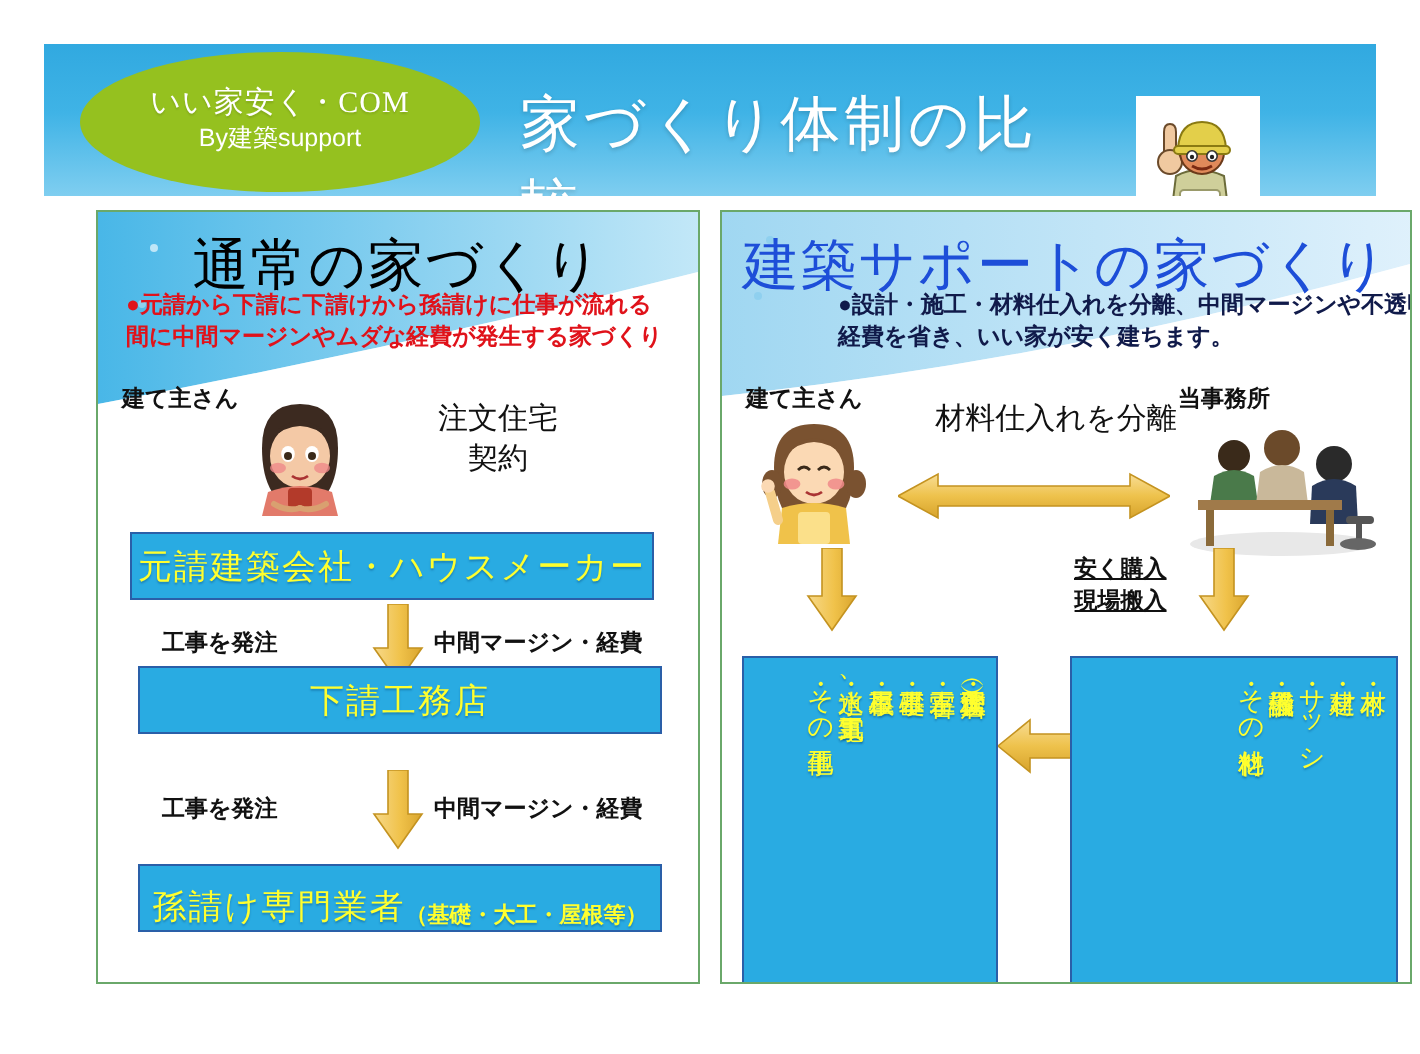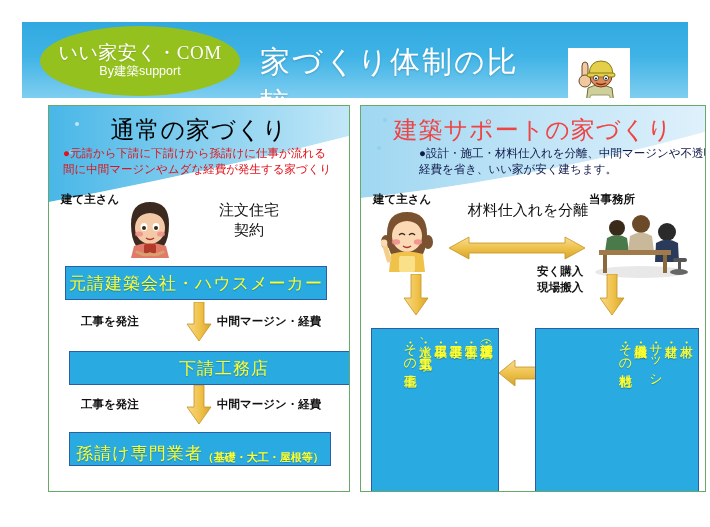--- a/index.html
+++ b/index.html
@@ -14,21 +14,21 @@
     position:absolute;left:22px;top:22px;width:666px;height:76px;
     background:linear-gradient(180deg,#31a9e0 0%,#3fb3e6 45%,#7fcef0 100%);
     overflow:hidden;
   }
   .logo-ellipse{
     position:absolute;left:18px;top:4px;width:200px;height:70px;
     background:#95c11f;border-radius:50%;
     display:flex;flex-direction:column;align-items:center;justify-content:center;
     color:#ffffff;
   }
-  .logo-main{font-size:19px;letter-spacing:.5px;line-height:1.05;text-shadow:0 1px 1px rgba(0,0,0,.12);}
+  .logo-main{font-size:15px;letter-spacing:.5px;line-height:1.05;text-shadow:0 1px 1px rgba(0,0,0,.12);}
   .logo-sub{font-family:"Liberation Sans","DejaVu Sans",sans-serif;font-size:12.5px;line-height:1.1;margin-top:2px;}
   .header-title{
     position:absolute;left:238px;top:20px;width:290px;
     color:#ffffff;font-size:30px;letter-spacing:2px;
     text-shadow:0 1px 2px rgba(0,0,0,.18);
   }
   .mascot{
     position:absolute;left:546px;top:26px;width:62px;height:62px;background:#ffffff;
     overflow:hidden;
   }
@@ -37,25 +37,25 @@
   
   .panel{
     position:absolute;top:105px;height:385px;
     border:1px solid #6aa86a;background:#ffffff;overflow:hidden;
   }
   .panel-left{left:48px;width:300px;}
   .panel-right{left:360px;width:344px;}
   .swoosh{position:absolute;left:0;top:0;width:100%;height:120px;overflow:hidden;pointer-events:none;}
   .swoosh svg{display:block;}
 
-  .panel-title{position:absolute;left:0;width:100%;top:8px;text-align:center;font-size:24px;letter-spacing:1px;}
-  .title-dark{color:#ef4444;}
+  .panel-title{position:absolute;left:0;width:100%;top:8px;text-align:center;font-size:28px;letter-spacing:1px;}
+  .title-dark{color:#1d4ed8;}
   .panel-lead{
     position:absolute;left:14px;width:calc(100% - 28px);top:40px;
-    font-size:11.5px;line-height:1.35;font-weight:normal;text-align:left;
+    font-size:11.5px;line-height:1.35;font-weight:bold;text-align:left;
   }
   .lead-red{color:#e0121a;}
   .lead-navy{color:#101a4a;margin-left:44px;}
 
   
   .bbox{
     position:absolute;background:#29abe2;border:1px solid #2a5fa8;
     color:#ffff2e;display:flex;align-items:center;justify-content:center;
     font-size:17px;letter-spacing:1px;text-shadow:0 1px 1px rgba(0,60,110,.35);
   }
@@ -178,21 +178,21 @@
               <stop offset="55%" stop-color="#f0c24a"></stop>
               <stop offset="100%" stop-color="#d9a52e"></stop>
         </linearGradient>
           </defs>
         <path d="M8 0 L18 0 L18 22 L25 22 L13 39 L1 22 L8 22 Z" fill="url(#ga1)" stroke="#c49320" stroke-width=".8"></path>
       </svg>
     </div>
     <div class="arr-label" style="left:32px;top:208px;">工事を発注</div>
     <div class="arr-label" style="left:168px;top:208px;">中間マージン・経費</div>
 
-    <div class="bbox" style="left:20px;top:245px;width:260px;height:32px;padding-left:24px;">
+    <div class="bbox" style="left:20px;top:227px;width:260px;height:32px;">
       <span>下請工務店</span>
     </div>
 
     <div class="arrow-down" style="left:137px;top:279px;">
       <svg width="26" height="40" viewBox="0 0 26 40">
         <path d="M8 0 L18 0 L18 22 L25 22 L13 39 L1 22 L8 22 Z" fill="url(#ga1)" stroke="#c49320" stroke-width=".8"></path>
       </svg>
     </div>
     <div class="arr-label" style="left:32px;top:291px;">工事を発注</div>
     <div class="arr-label" style="left:168px;top:291px;">中間マージン・経費</div>
@@ -281,21 +281,21 @@
       <svg width="26" height="42" viewBox="0 0 26 42">
         <path d="M8 0 L18 0 L18 24 L25 24 L13 41 L1 24 L8 24 Z" fill="url(#ga1)" stroke="#c49320" stroke-width=".8"></path>
       </svg>
     </div>
 
     <div class="arrow-down" style="left:238px;top:168px;">
       <svg width="26" height="42" viewBox="0 0 26 42">
         <path d="M8 0 L18 0 L18 24 L25 24 L13 41 L1 24 L8 24 Z" fill="url(#ga1)" stroke="#c49320" stroke-width=".8"></path>
       </svg>
     </div>
-    <div class="arr-label" style="left:176px;top:158px;line-height:1.35;white-space:pre;text-align:right;">安く購入
+    <div class="arr-label" style="left:176px;top:172px;line-height:1.35;white-space:pre;text-align:right;text-decoration:underline;">安く購入
 現場搬入</div>
 
     <div class="bbox" style="left:10px;top:222px;width:126px;height:163px;padding:0;">
       <div class="vcols" id="cons-cols" style="width:126px;height:163px;">
           <div class="vcol">・大工工務店（管理）</div>
           <div class="vcol">・左官工事</div>
           <div class="vcol">・基礎工事</div>
           <div class="vcol">・屋根工事</div>
           <div class="vcol">・水道、電気工事</div>
           <div class="vcol">・その他工事</div>

